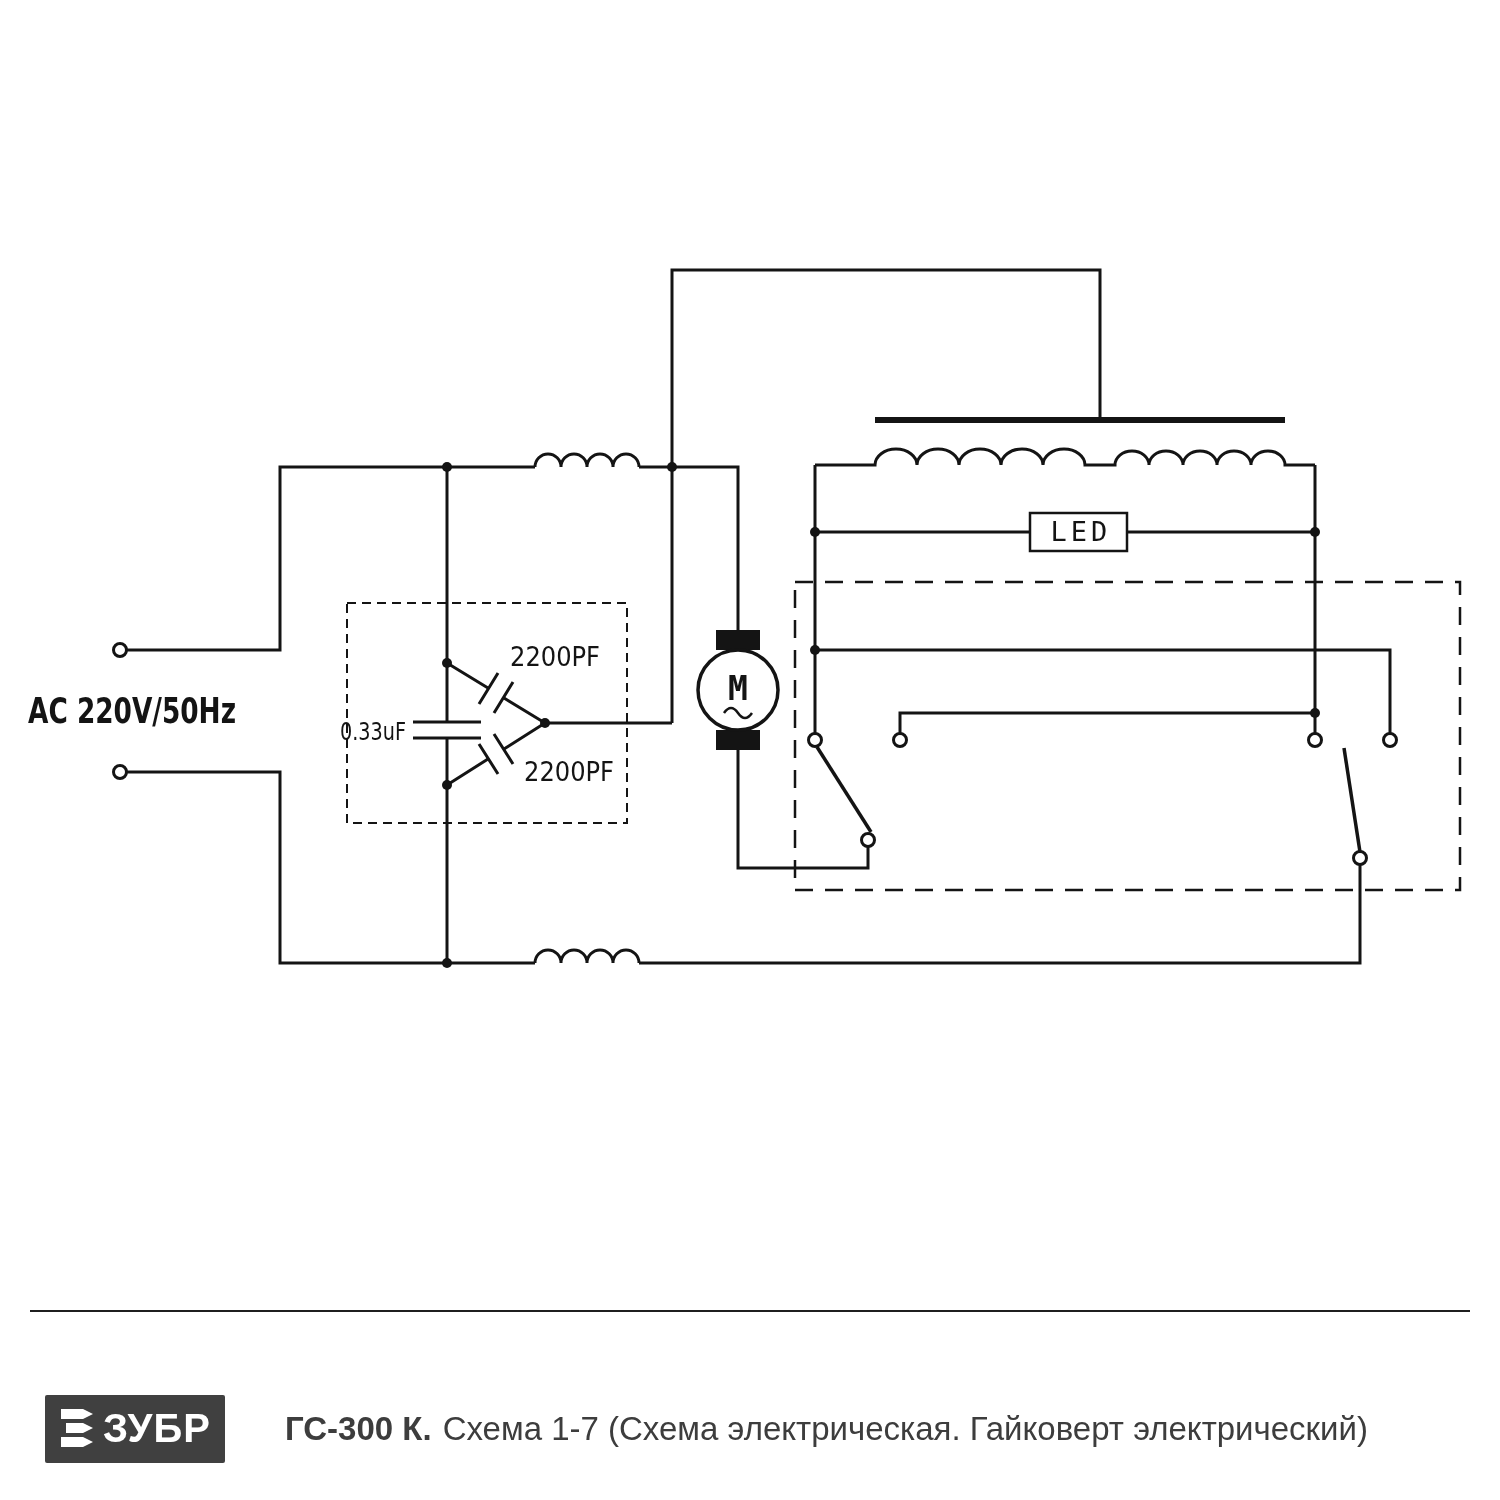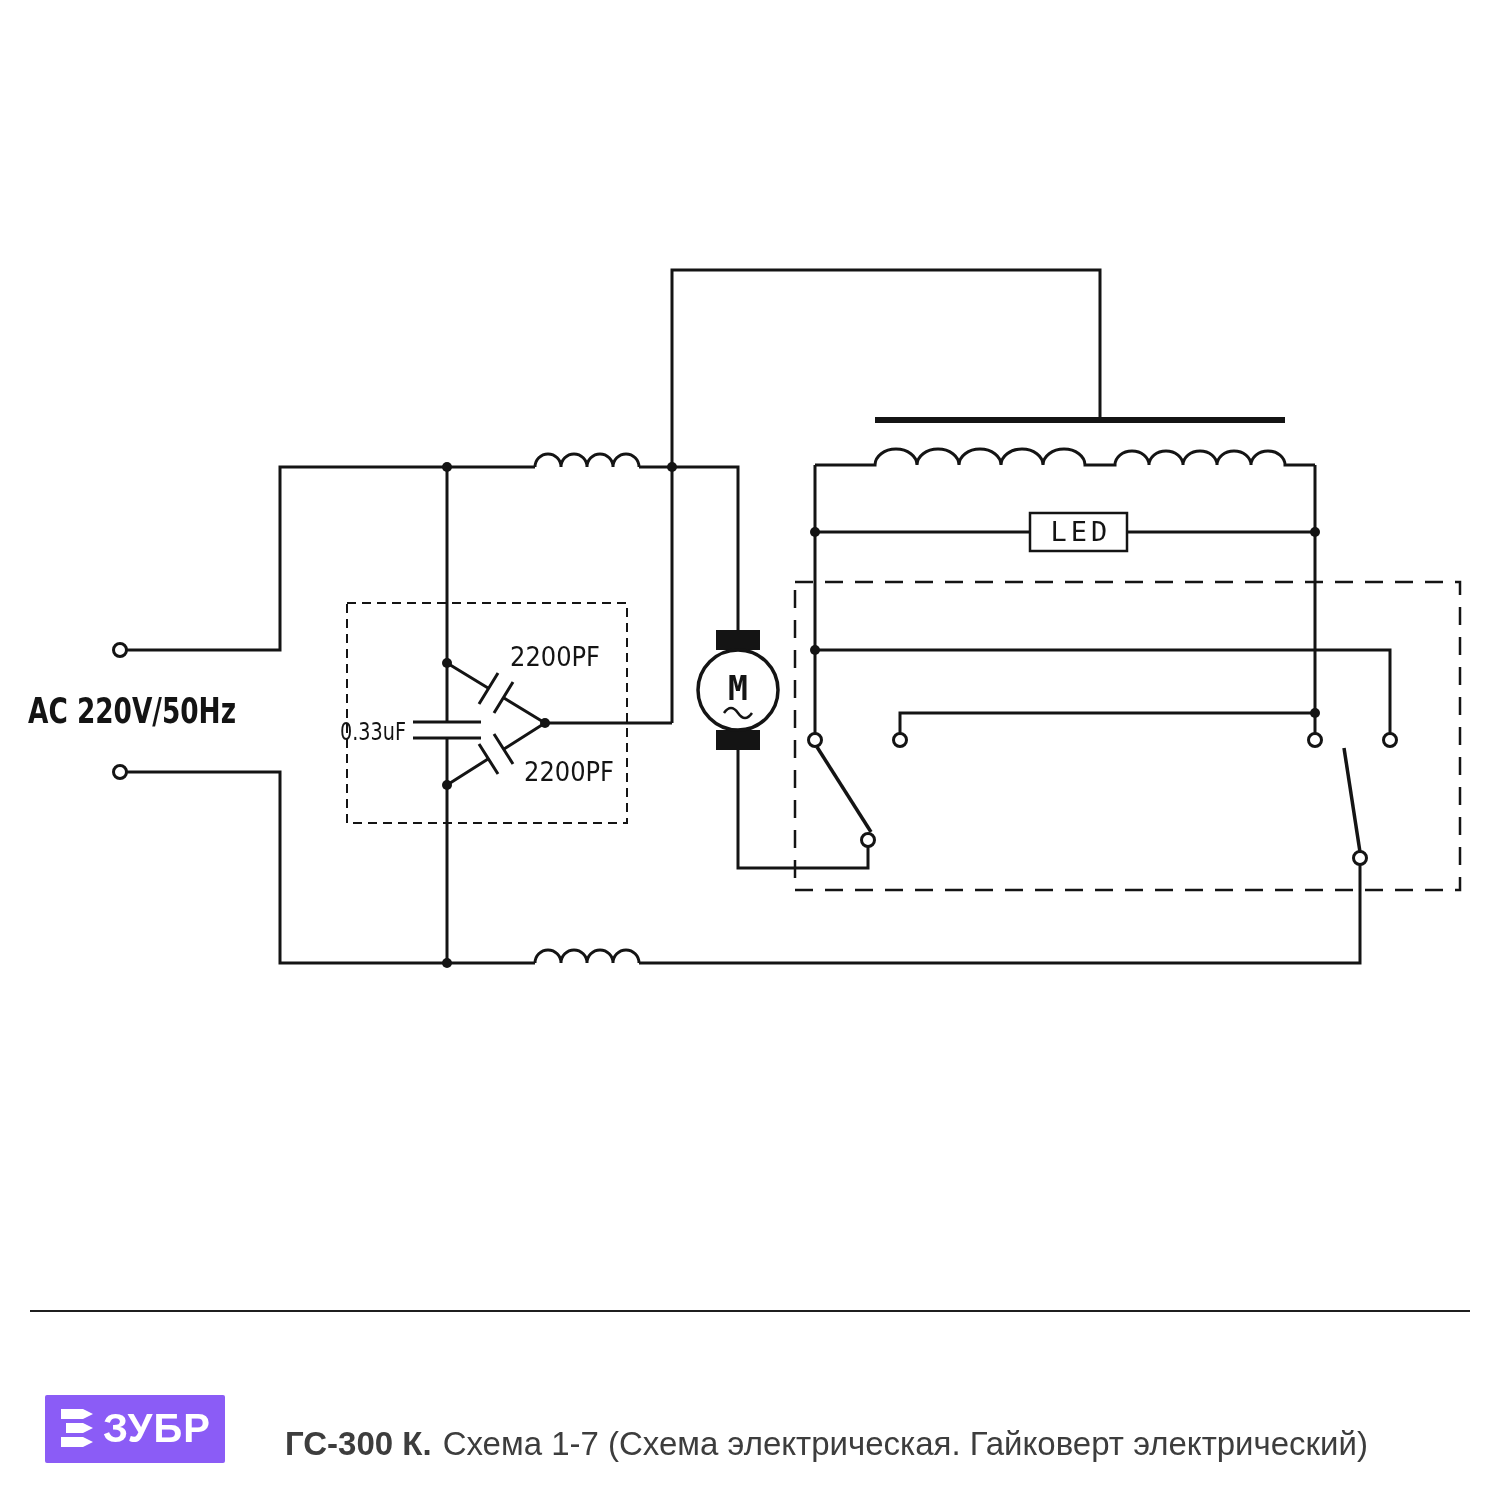--- a/index.html
+++ b/index.html
@@ -10,31 +10,31 @@
     font-family:"DejaVu Sans", sans-serif;
     overflow:hidden;
   }
   .schematic{position:absolute;left:0;top:0;}
   .footer-divider{
     position:absolute;left:30px;top:1310px;width:1440px;height:0;
     border-top:2px solid #1f1f1f;
   }
   .logo{
     position:absolute;left:45px;top:1395px;width:180px;height:68px;
-    background:#8b5cf6;border-radius:2px;
+    background:#404040;border-radius:2px;
     display:flex;align-items:center;justify-content:center;gap:8px;
   }
   .logo-text{
     color:#ffffff;font-family:"Liberation Sans", sans-serif;
     font-weight:700;font-size:40px;letter-spacing:1px;line-height:1;
     transform:translateY(-1px);
   }
   .caption{
     position:absolute;left:285px;top:1395px;height:68px;
-    display:flex;align-items:flex-end;gap:11px;white-space:nowrap;
+    display:flex;align-items:center;gap:11px;white-space:nowrap;
     font-family:"Liberation Sans", sans-serif;
     font-size:33px;color:#3d3d3d;
   }
   .caption .model{font-weight:700;}
   .caption .desc{font-weight:400;}
   svg text{fill:#141414;}
 </style>
 </head>
 <body>
 

